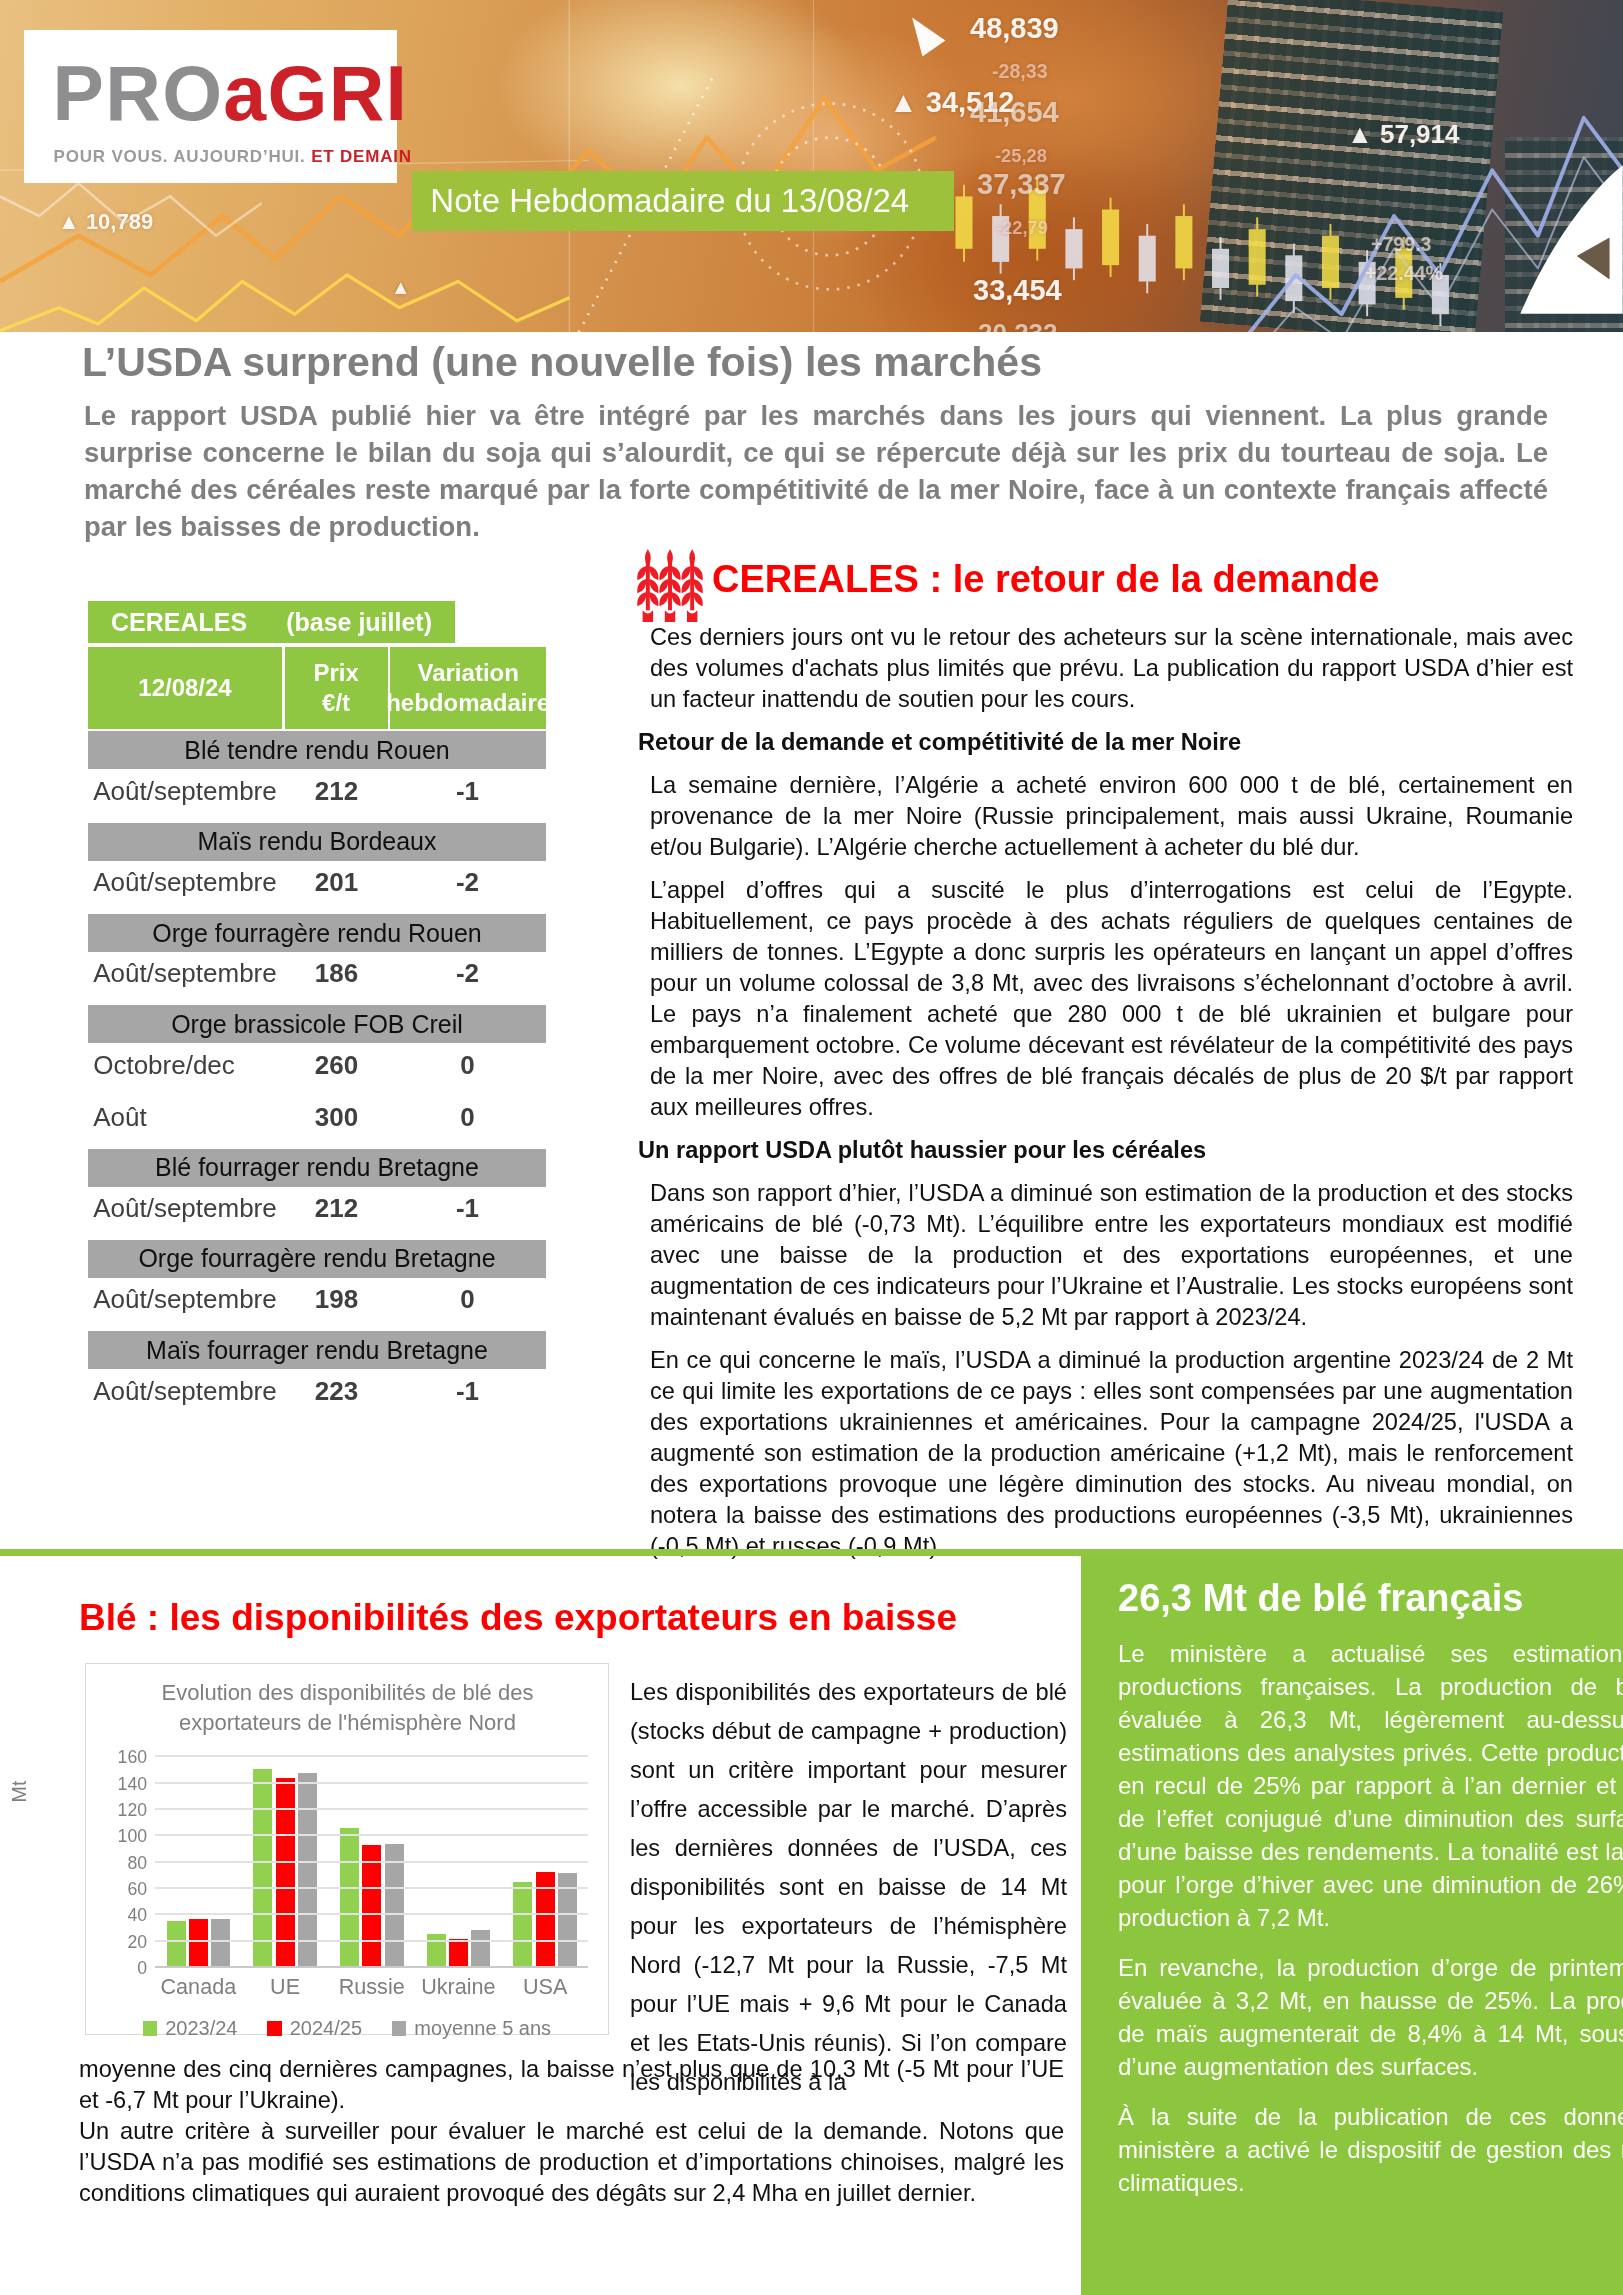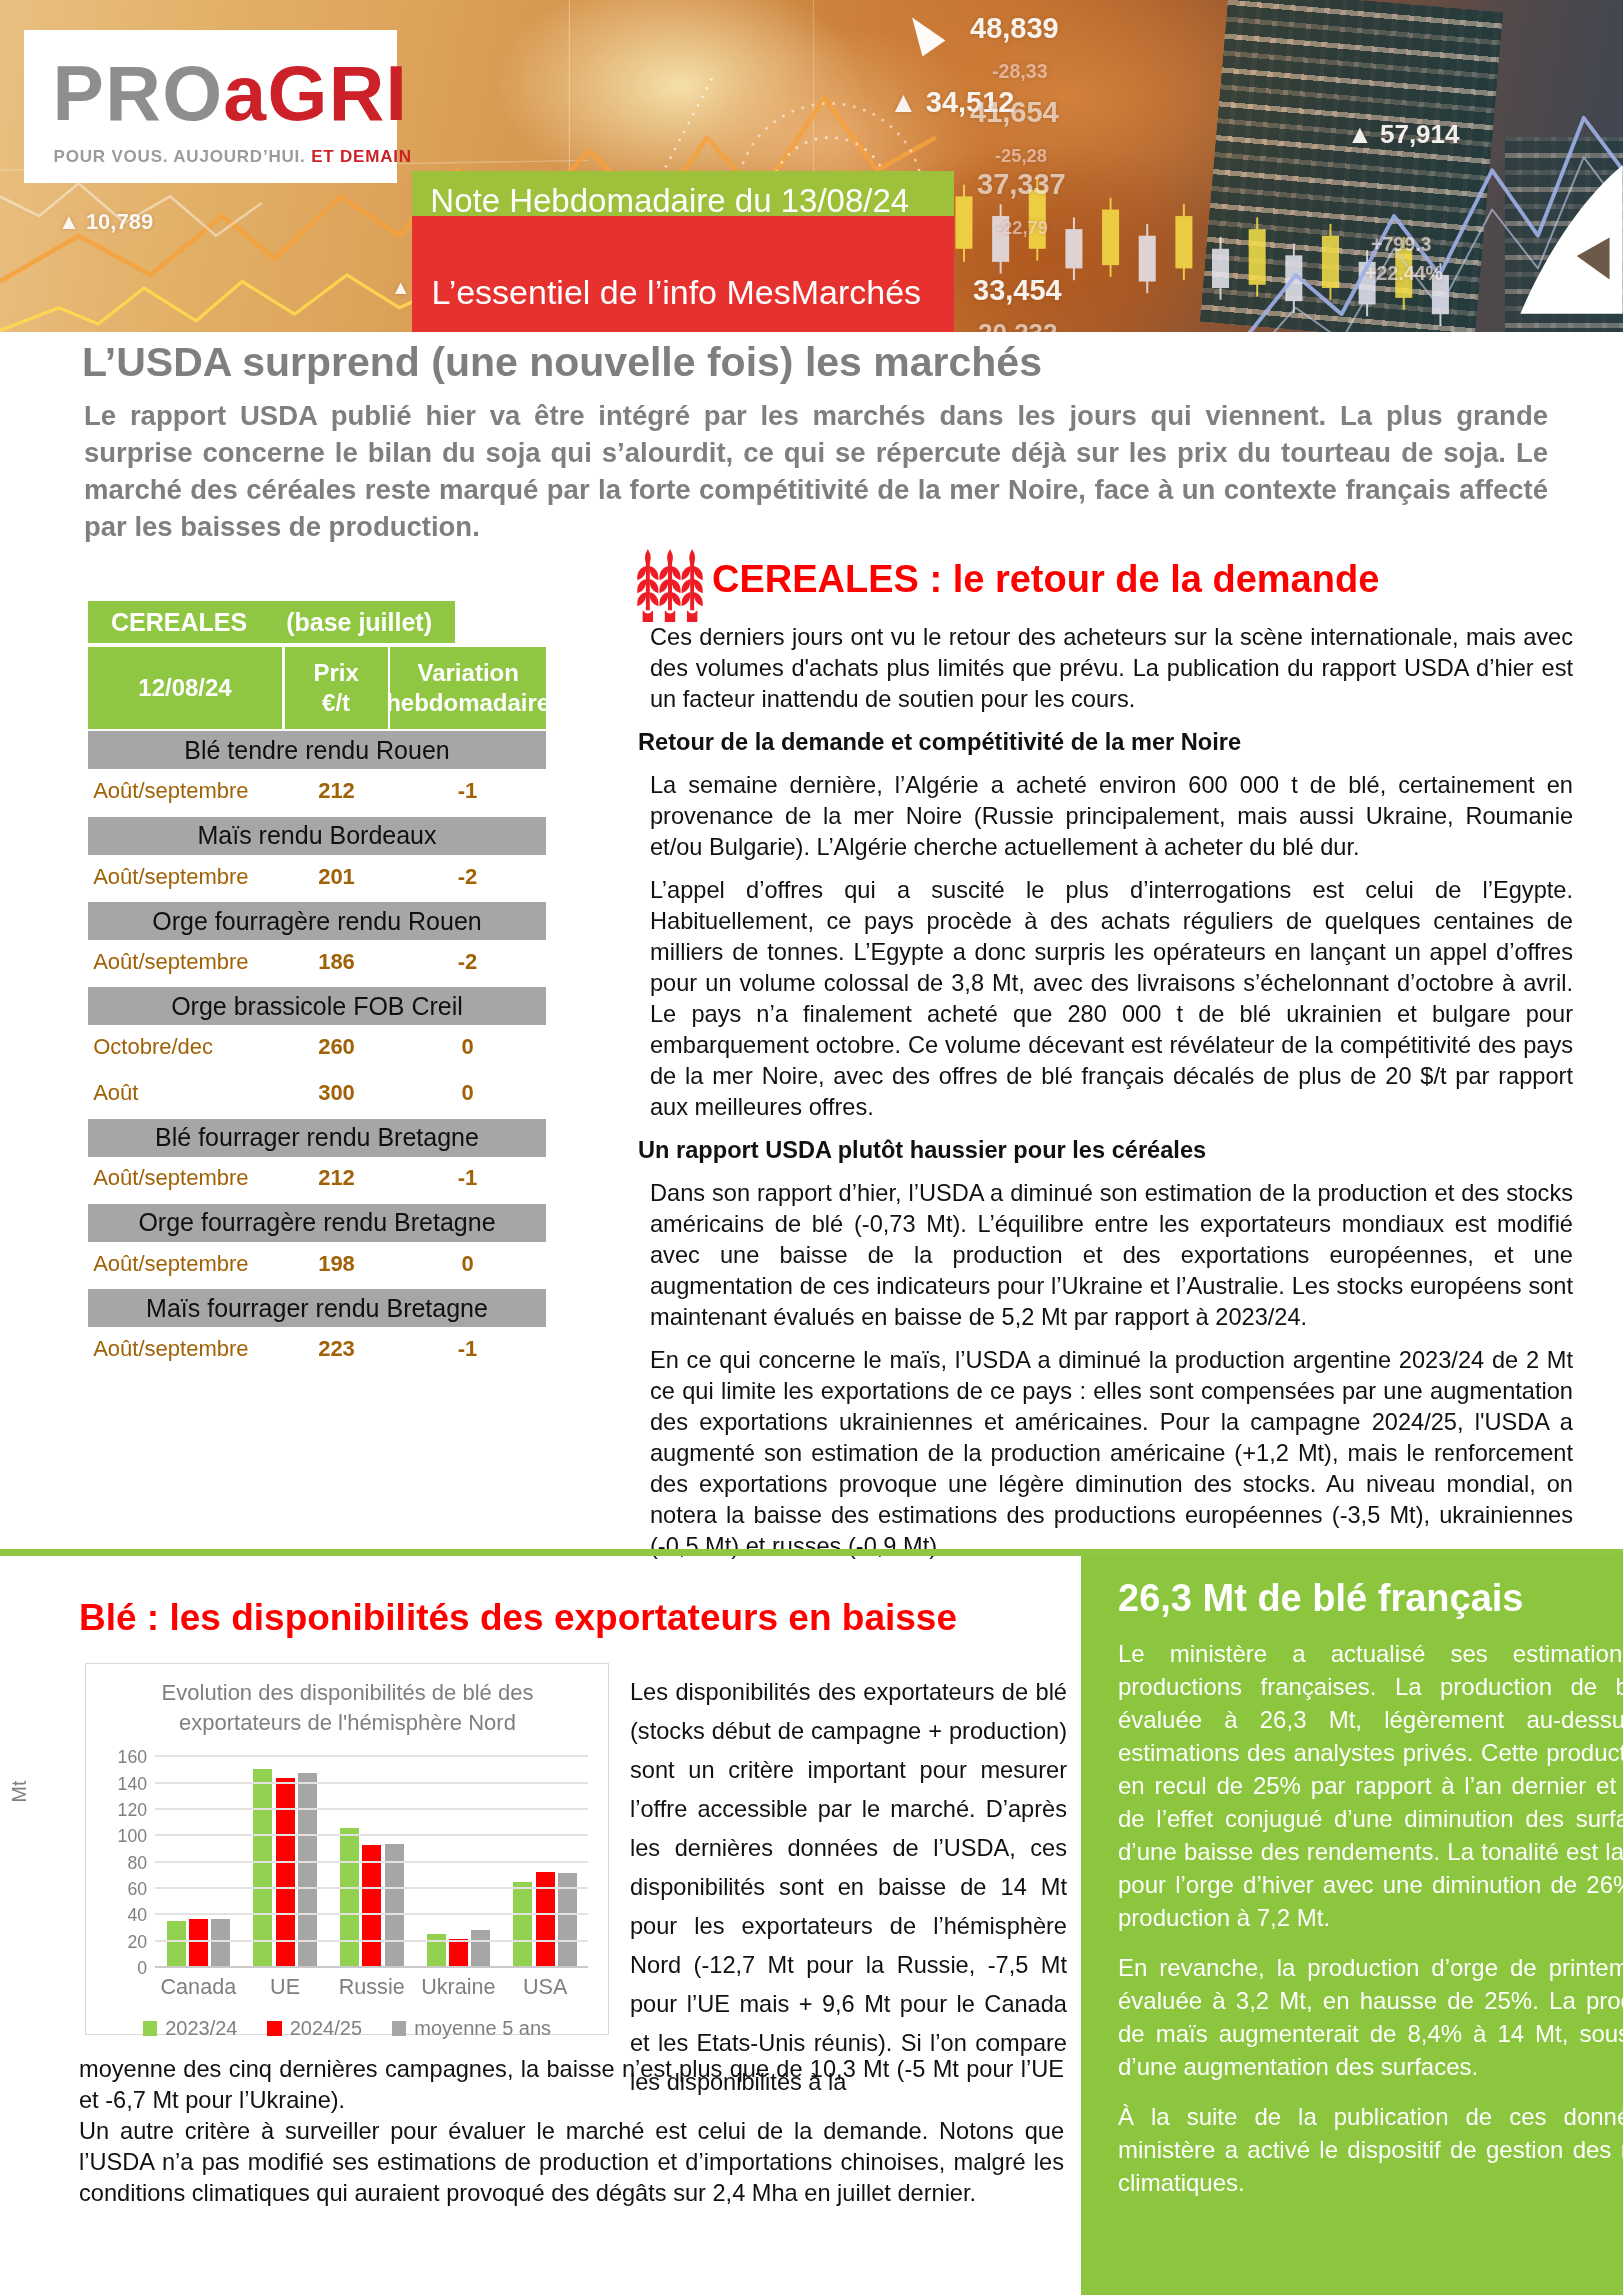--- a/index.html
+++ b/index.html
@@ -52,21 +52,21 @@
 
   
   #cer-table{left:88px;top:601px;width:458px;}
   #cer-r1{width:367px;height:42px;background:#8fc642;color:#fff;font-weight:bold;font-size:25px;
      display:flex;align-items:center;justify-content:center;gap:39px;}
   #cer-r2{margin-top:3.9px;display:grid;grid-template-columns:194px 103px 156px;column-gap:2.6px;}
   #cer-r2 .hcell{background:#8fc642;color:#fff;font-weight:bold;font-size:24px;height:82px;
      display:flex;align-items:center;justify-content:center;text-align:center;white-space:pre-line;line-height:30px;}
   #table-rows{margin-top:2.6px;}
   .band{height:38px;background:#a6a6a6;color:#101010;font-size:25px;display:flex;align-items:center;justify-content:center;margin-bottom:1.3px;}
-  .trow{height:41px;display:grid;grid-template-columns:196px 105px 157px;align-items:center;font-size:22px;color:#a16207;margin-bottom:5px;}
+  .trow{height:41px;display:grid;grid-template-columns:196px 105px 157px;align-items:center;font-size:26px;color:#404040;margin-bottom:11px;}
   .trow .per{padding-left:5.2px;}
   .trow .num{font-weight:bold;text-align:center;}
 
   
   #wheat-icon{left:636px;top:549px;}
   #cer-heading{left:712px;top:558px;font-size:38px;font-weight:bold;color:#ff0000;}
   #right-col{left:638px;top:610px;width:947px;font-size:23.6px;line-height:31px;color:#111;text-align:justify;}
   #right-col .bh{font-weight:bold;margin:3.9px 0 1.3px 0;}
   #right-col p{margin:12px;}
 
@@ -177,23 +177,20 @@
   <div class="abs" id="cursor-tri"></div>
 
   <div class="abs" id="logo-box">
     <div id="logo-text"><span class="pro">PRO</span><span class="agri">aGRI</span></div>
     <div id="logo-tag"><span>POUR VOUS. AUJOURD’HUI.</span> <span class="red">ET DEMAIN</span></div>
   </div>
 
   <div class="abs" id="green-banner">
       <span>Note Hebdomadaire du 13/08/24</span>
     </div>
-  <div class="abs" id="red-banner">
-      <span>L’essentiel de l’info MesMarchés</span>
-    </div>
 
   <svg class="abs" id="a-logo" width="105" height="151" viewBox="0 0 160 230">
     <path d="M158,2 C110,40 48,120 2,228 L158,228 Z" fill="#ffffff"></path>
     <path d="M88,140 L138,112 L138,176 Z" fill="#6b5a48"></path>
   </svg>
 </div>
 
 <div class="abs" id="page-title">L’USDA surprend (une nouvelle fois) les marchés</div>
 <div class="abs" id="intro">Le rapport USDA publié hier va être intégré par les marchés dans les jours qui viennent. La plus grande surprise concerne le bilan du soja qui s’alourdit, ce qui se répercute déjà sur les prix du tourteau de soja. Le marché des céréales reste marqué par la forte compétitivité de la mer Noire, face à un contexte français affecté par les baisses de production.</div>
 

